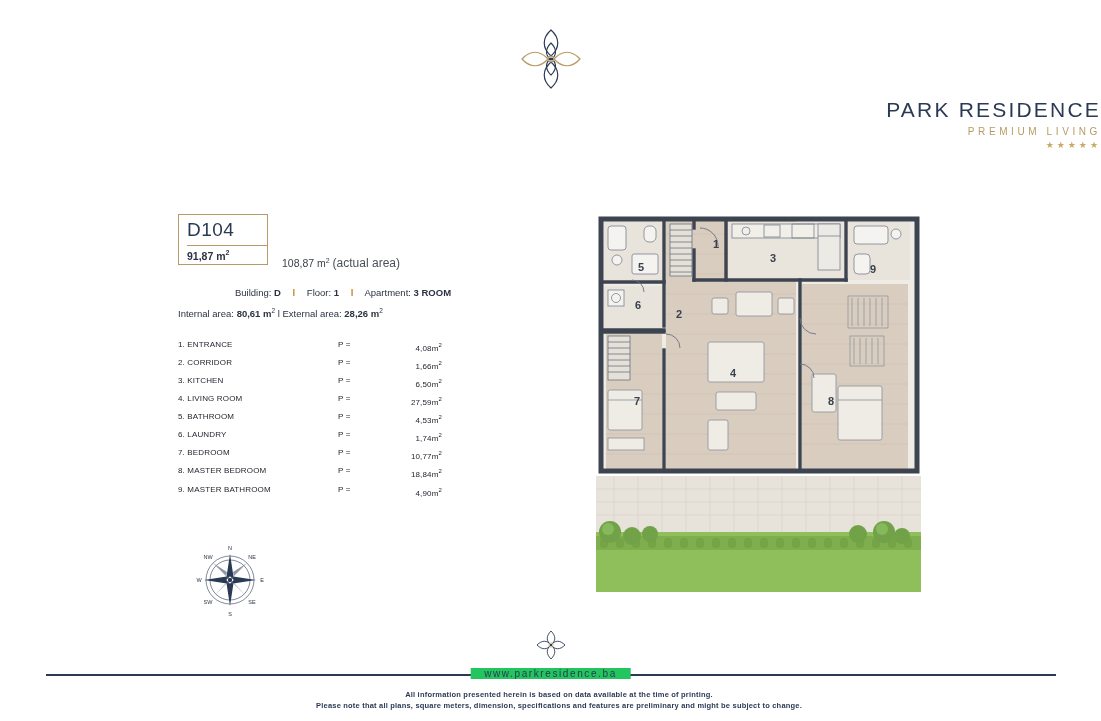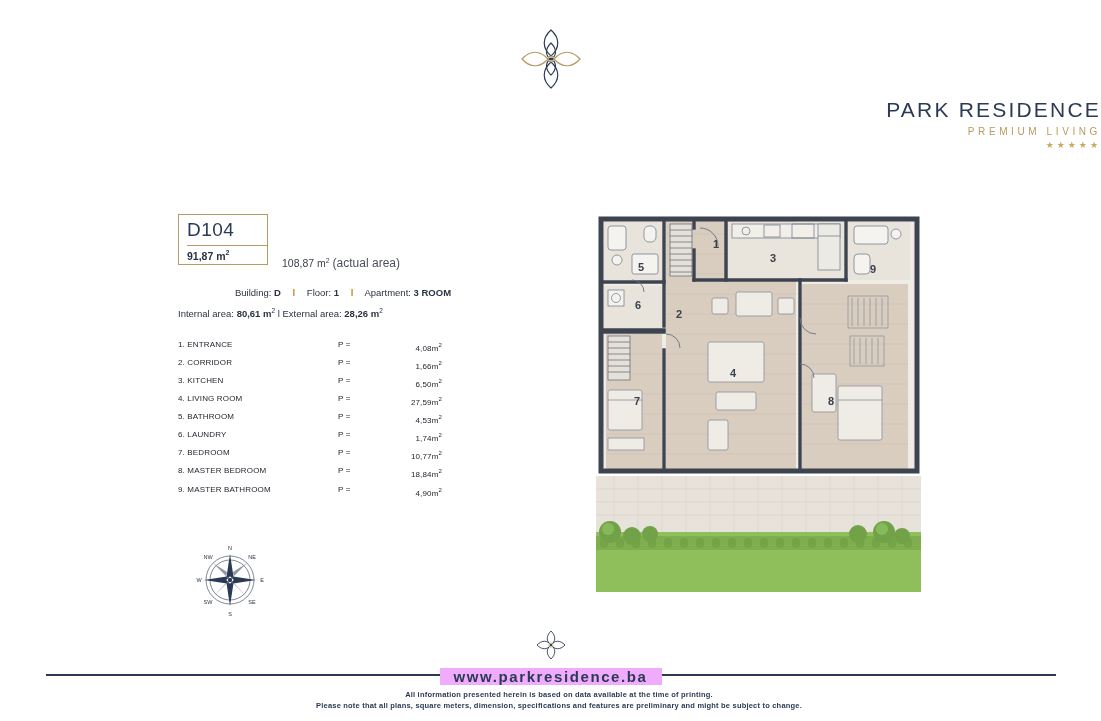--- a/index.html
+++ b/index.html
@@ -188,26 +188,26 @@
     left: 0;
     width: 1010px;
     height: 2px;
     background: #2b3a54;
   }
   .footer-url {
     position: absolute;
     top: 0;
     left: 50%;
     transform: translateX(-50%);
-    background: #f0abfc;
+    background: #22c55e;
     padding: 0 14px;
-    font-size: 15px;
+    font-size: 10px;
     letter-spacing: 1.6px;
     color: #2b3a54;
-    font-weight: bold;
+    font-weight: normal;
   }
   .footer-note {
     margin-top: 7px;
     font-size: 7.5px;
     font-weight: bold;
     color: #2b3a54;
     letter-spacing: 0.2px;
     line-height: 11px;
     padding-left: 17px;
   }

